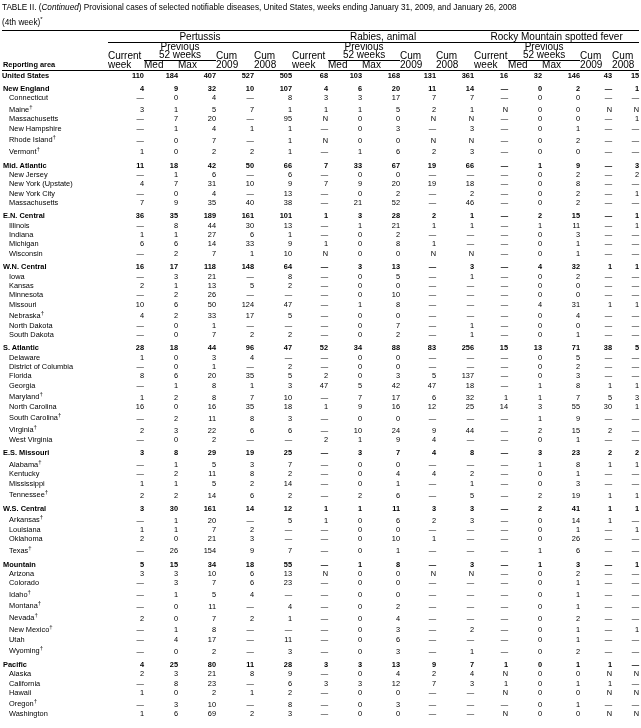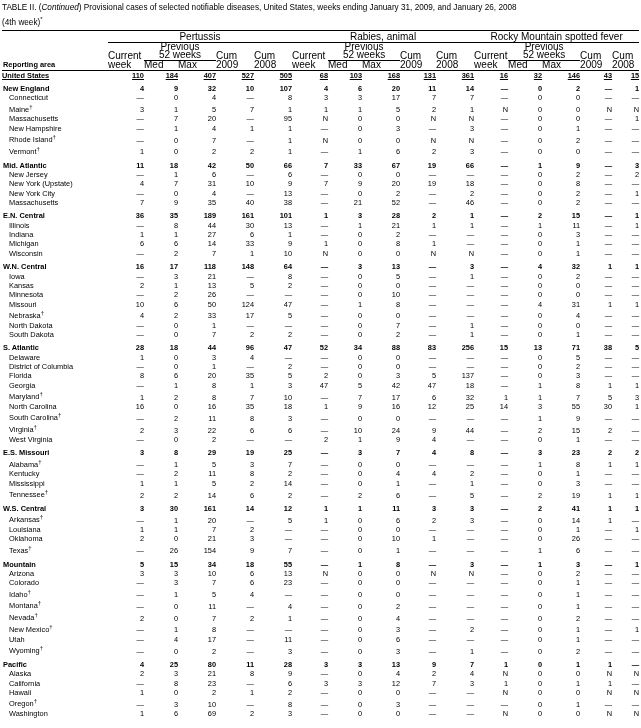--- a/index.html
+++ b/index.html
@@ -78,21 +78,21 @@
     line-height: 9.35px;
     white-space: nowrap;
   }
   td.area {
     text-align: left;
     font-size: 7.4px;
     line-height: 9.35px;
     padding-left: 1px;
     white-space: nowrap;
   }
-  tr.level-us td { font-weight: bold; text-decoration: underline; }
+  tr.level-us td { font-weight: bold; }
   tr.level-region td.area { font-weight: bold; padding-left: 1px; margin-left: 28px; }
   tr.level-region td { font-weight: bold; }
   tr.level-state td.area { padding-left: 7px; }
   tr.spacer td { height: 4px; line-height: 4px; font-size: 1px; }
 </style>
 </head>
 <body>
 
 <div id="page">
 

